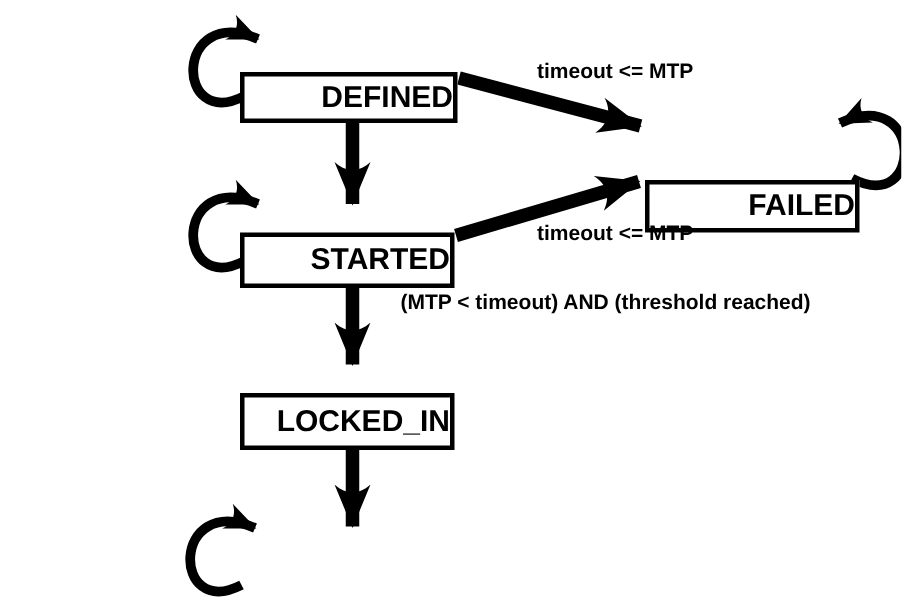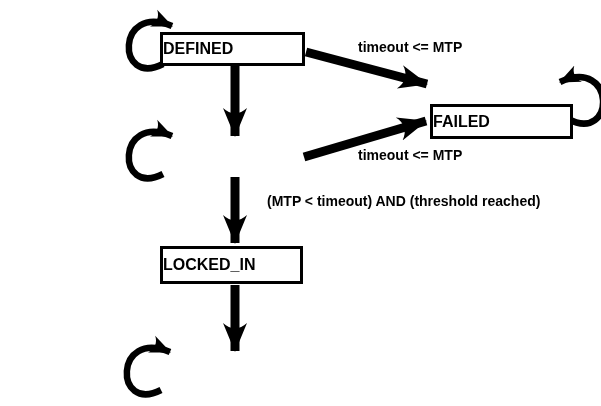--- a/index.html
+++ b/index.html
@@ -29,25 +29,26 @@
   svg.edge-layer path.edge.straight { stroke-width: 9; }
   svg.edge-layer path.edge.loop     { stroke-width: 6.5; }
   .state {
     position: absolute;
     box-sizing: border-box;
     border: 3px solid #000000;
     background: #ffffff;
     color: #000000;
     display: flex;
     align-items: center;
-    justify-content: flex-start;
+    justify-content: flex-end;
     font-weight: bold;
-    font-size: 16px;
+    font-size: 20px;
     letter-spacing: 0px;
     white-space: nowrap;
+    margin-top: 16px;
   }
   .state-defined   { left: 160px; top: 32px;  width: 145px; height: 34px; }
   .state-failed    { left: 430px; top: 104px;  width: 143px; height: 35px; }
   .state-started   { left: 160px; top: 139px; width: 143px; height: 37px; }
   .state-locked-in { left: 160px; top: 246px; width: 143px; height: 38px; }
   .state-active    { left: 158px; top: 354px; width: 147px; height: 38px; }
   .edge-label {
     position: absolute;
     color: #000000;
     font-weight: bold;
@@ -87,20 +88,23 @@
     <path class="edge straight" d="M 235 177 L 235 243" marker-end="url(#mArrow)"></path>
     <path class="edge straight" d="M 235 285 L 235 351" marker-end="url(#mArrow)"></path>
   </svg>
 
   <div class="state state-defined">
     <span>DEFINED</span>
   </div>
   <div class="state state-failed">
     <span>FAILED</span>
   </div>
+  <div class="state state-started">
+    <span>STARTED</span>
+  </div>
   <div class="state state-locked-in">
     <span>LOCKED_IN</span>
   </div>
 
   <div class="edge-label lbl-defined-failed">timeout &lt;= MTP</div>
   <div class="edge-label lbl-started-failed">timeout &lt;= MTP</div>
   <div class="edge-label lbl-started-locked-in">(MTP &lt; timeout) AND (threshold reached)</div>
 
 </div>
 

